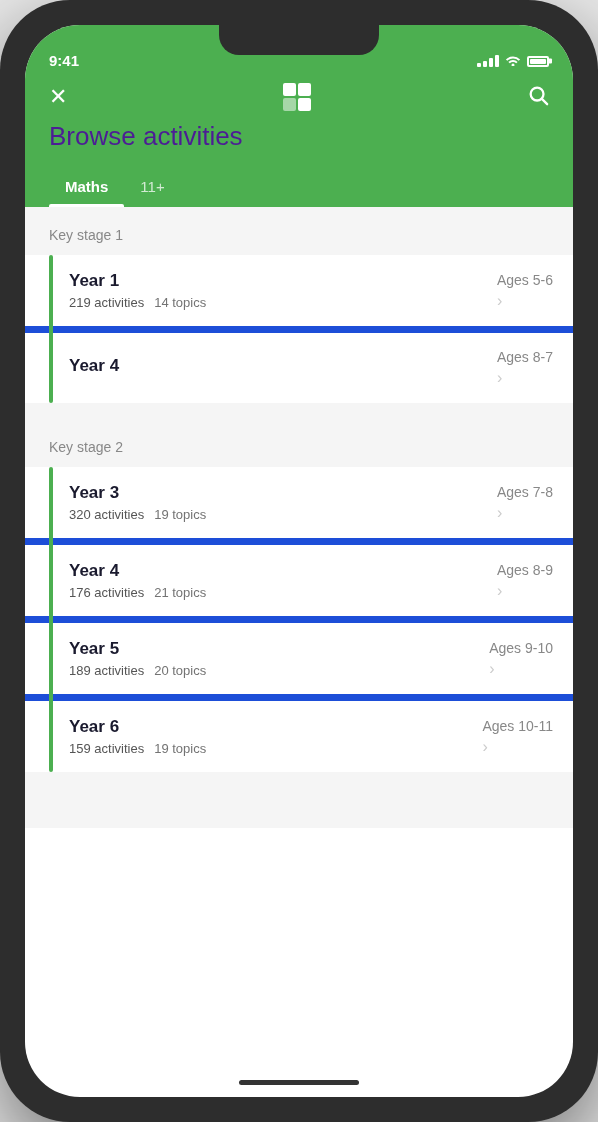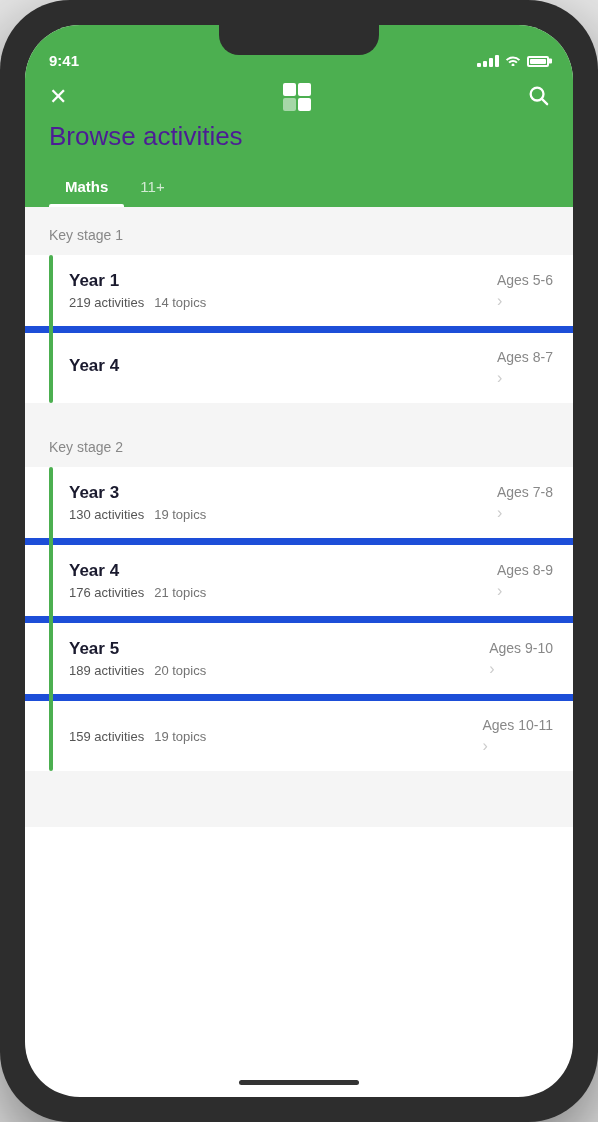--- a/index.html
+++ b/index.html
@@ -347,21 +347,21 @@
           </div>
         </div>
       </div>
 
       <div class="section-header">Key stage 2</div>
       <div class="section-list">
         <div class="list-item">
           <div class="item-info">
             <div class="item-title">Year 3</div>
             <div class="item-meta">
-              <span class="item-activities">130 activities</span>
+              <span class="item-activities">320 activities</span>
               <span class="item-topics">19 topics</span>
             </div>
           </div>
           <div class="item-age">
             <span>Ages 7-8</span>
             <span class="chevron">›</span>
           </div>
         </div>
         <div class="list-item">
           <div class="item-info">
@@ -384,20 +384,21 @@
               <span class="item-topics">20 topics</span>
             </div>
           </div>
           <div class="item-age">
             <span>Ages 9-10</span>
             <span class="chevron">›</span>
           </div>
         </div>
         <div class="list-item">
           <div class="item-info">
+            <div class="item-title">Year 6</div>
             <div class="item-meta">
               <span class="item-activities">159 activities</span>
               <span class="item-topics">19 topics</span>
             </div>
           </div>
           <div class="item-age">
             <span>Ages 10-11</span>
             <span class="chevron">›</span>
           </div>
         </div>

